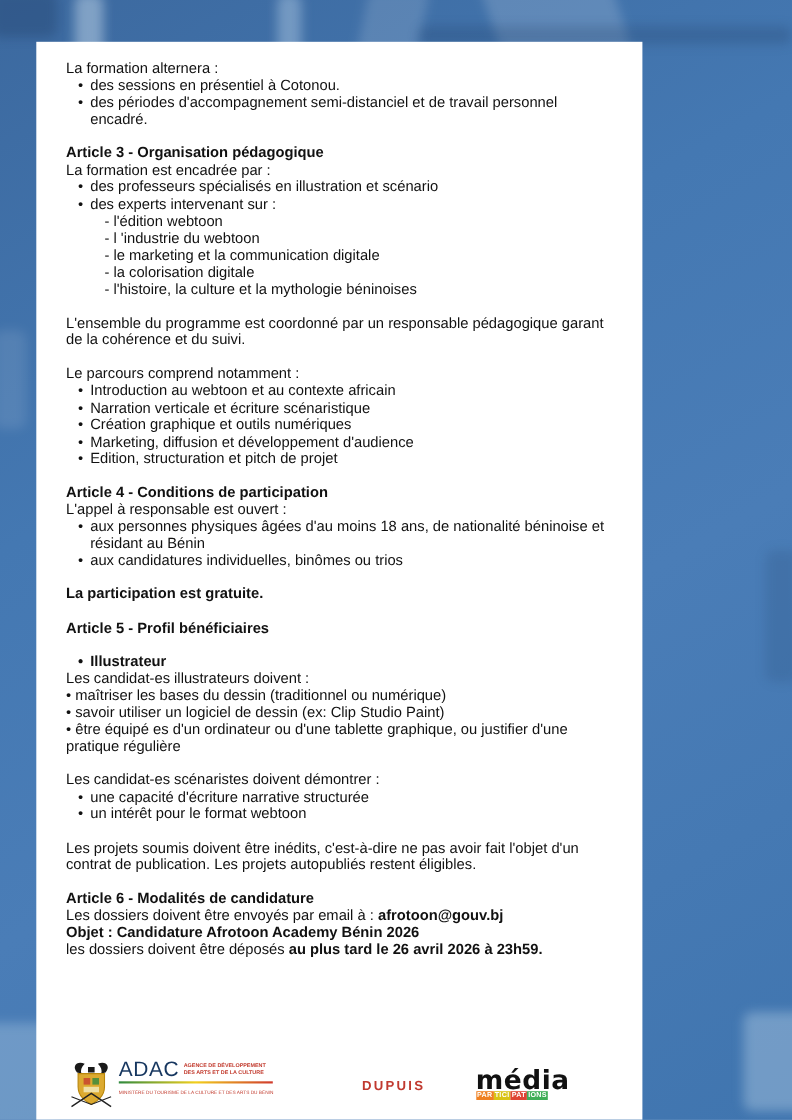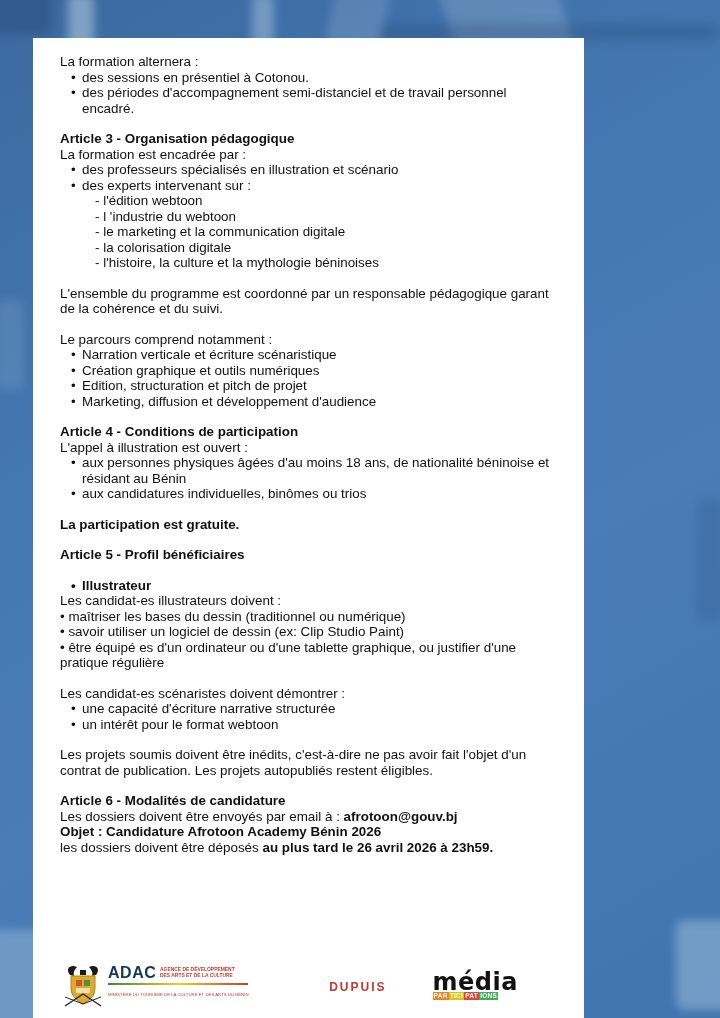--- a/index.html
+++ b/index.html
@@ -40,21 +40,21 @@
   
   .footer{
     position:absolute;left:0;right:0;top:918px;height:62px;
     display:flex;align-items:center;justify-content:center;
     transform:translateX(-18px);
   }
   .adac{display:flex;align-items:flex-start;}
   .adac-crest{width:40px;height:46px;margin-right:5px;flex:0 0 auto;}
   .adac-text{display:flex;flex-direction:column;}
   .adac-top{display:flex;align-items:center;}
-  .adac-name{font-weight:700;font-size:16px;letter-spacing:.5px;color:var(--adac-navy,#16365f);line-height:17px;}
+  .adac-name{font-weight:400;font-size:19px;letter-spacing:.5px;color:var(--adac-navy,#16365f);line-height:17px;}
   .adac-tag{margin-left:4px;color:var(--adac-red,#c23b2e);font-size:6px;line-height:6.5px;font-weight:700;
             transform:scale(.82);transform-origin:left center;white-space:nowrap;}
   .adac-bar{height:2px;margin-top:2px;width:140px;
             background:linear-gradient(90deg,var(--flag-g,#2f8a3e),var(--flag-y,#f2cf1d),var(--flag-r,#d03a2d));}
   .adac-ministry{margin-top:2px;color:var(--adac-red,#c23b2e);font-size:6px;font-weight:400;
                  transform:scale(.72);transform-origin:left center;white-space:nowrap;}
   .dupuis{margin:0 46px 0 26px;color:var(--dupuis,#c0392f);font-weight:700;
           font-size:12px;letter-spacing:2px;line-height:16px;}
   .mediap{display:flex;flex-direction:column;align-items:flex-start;}
   .mediap-name{font-weight:700;font-size:24px;line-height:17px;color:#111;
@@ -105,30 +105,31 @@
     </div>
   </section>
 
   <section class="mb">
     <p>L'ensemble du programme est coordonné par un responsable pédagogique garant de la cohérence et du suivi.</p>
   </section>
 
   <section class="mb">
     <div>Le parcours comprend notamment :</div>
     <ul class="bullets">
+      <li>Introduction au webtoon et au contexte africain</li>
       <li>Narration verticale et écriture scénaristique</li>
       <li>Création graphique et outils numériques</li>
+      <li>Marketing, diffusion et développement d'audience</li>
       <li>Edition, structuration et pitch de projet</li>
-      <li>Marketing, diffusion et développement d'audience</li>
     </ul>
   </section>
 
   <section class="mb">
     <div class="h">Article 4 - Conditions de participation</div>
-    <div>L'appel à illustration est ouvert :</div>
+    <div>L'appel à responsable est ouvert :</div>
     <ul class="bullets">
       <li>aux personnes physiques âgées d'au moins 18 ans, de nationalité béninoise et résidant au Bénin</li>
       <li>aux candidatures individuelles, binômes ou trios</li>
     </ul>
   </section>
 
   <section class="mb">
     <p class="h">La participation est gratuite.</p>
   </section>
 

